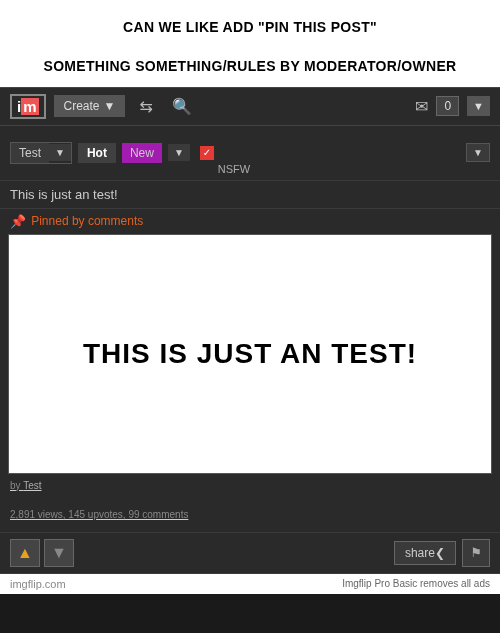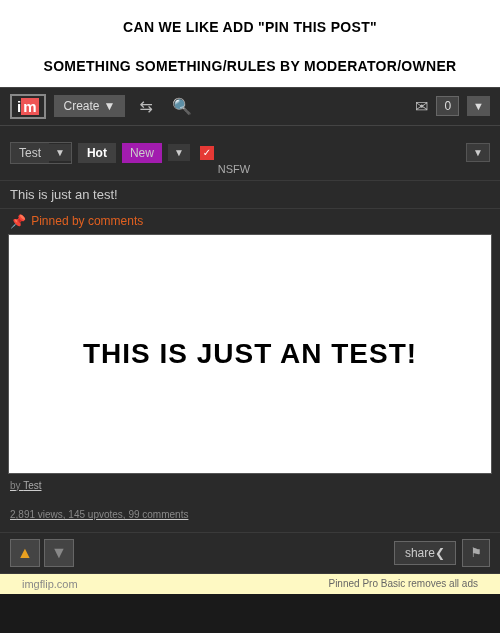--- a/index.html
+++ b/index.html
@@ -299,24 +299,24 @@
       height: 28px;
       cursor: pointer;
       display: flex;
       align-items: center;
       justify-content: center;
       font-size: 13px;
     }
 
     
     .bottom-bar {
-      background: #fef9c3;
-      display: flex;
-      align-items: center;
-      padding: 4px 22px;
+      background: #ffffff;
+      display: flex;
+      align-items: center;
+      padding: 4px 10px;
       border-top: 1px solid #3a3a3a;
     }
     .imgflip-logo {
       font-size: 11px;
       color: #888;
     }
     .pro-text {
       margin-left: auto;
       font-size: 10px;
       color: #666;
@@ -415,14 +415,14 @@
       <span>❮</span>
     </button>
     <button class="flag-btn">
       <span>⚑</span>
     </button>
   </div>
 </div>
 
 <div class="bottom-bar">
   <span class="imgflip-logo">imgflip.com</span>
-  <span class="pro-text">Pinned Pro Basic removes all ads</span>
+  <span class="pro-text">Imgflip Pro Basic removes all ads</span>
 </div>
 
 </body></html>

